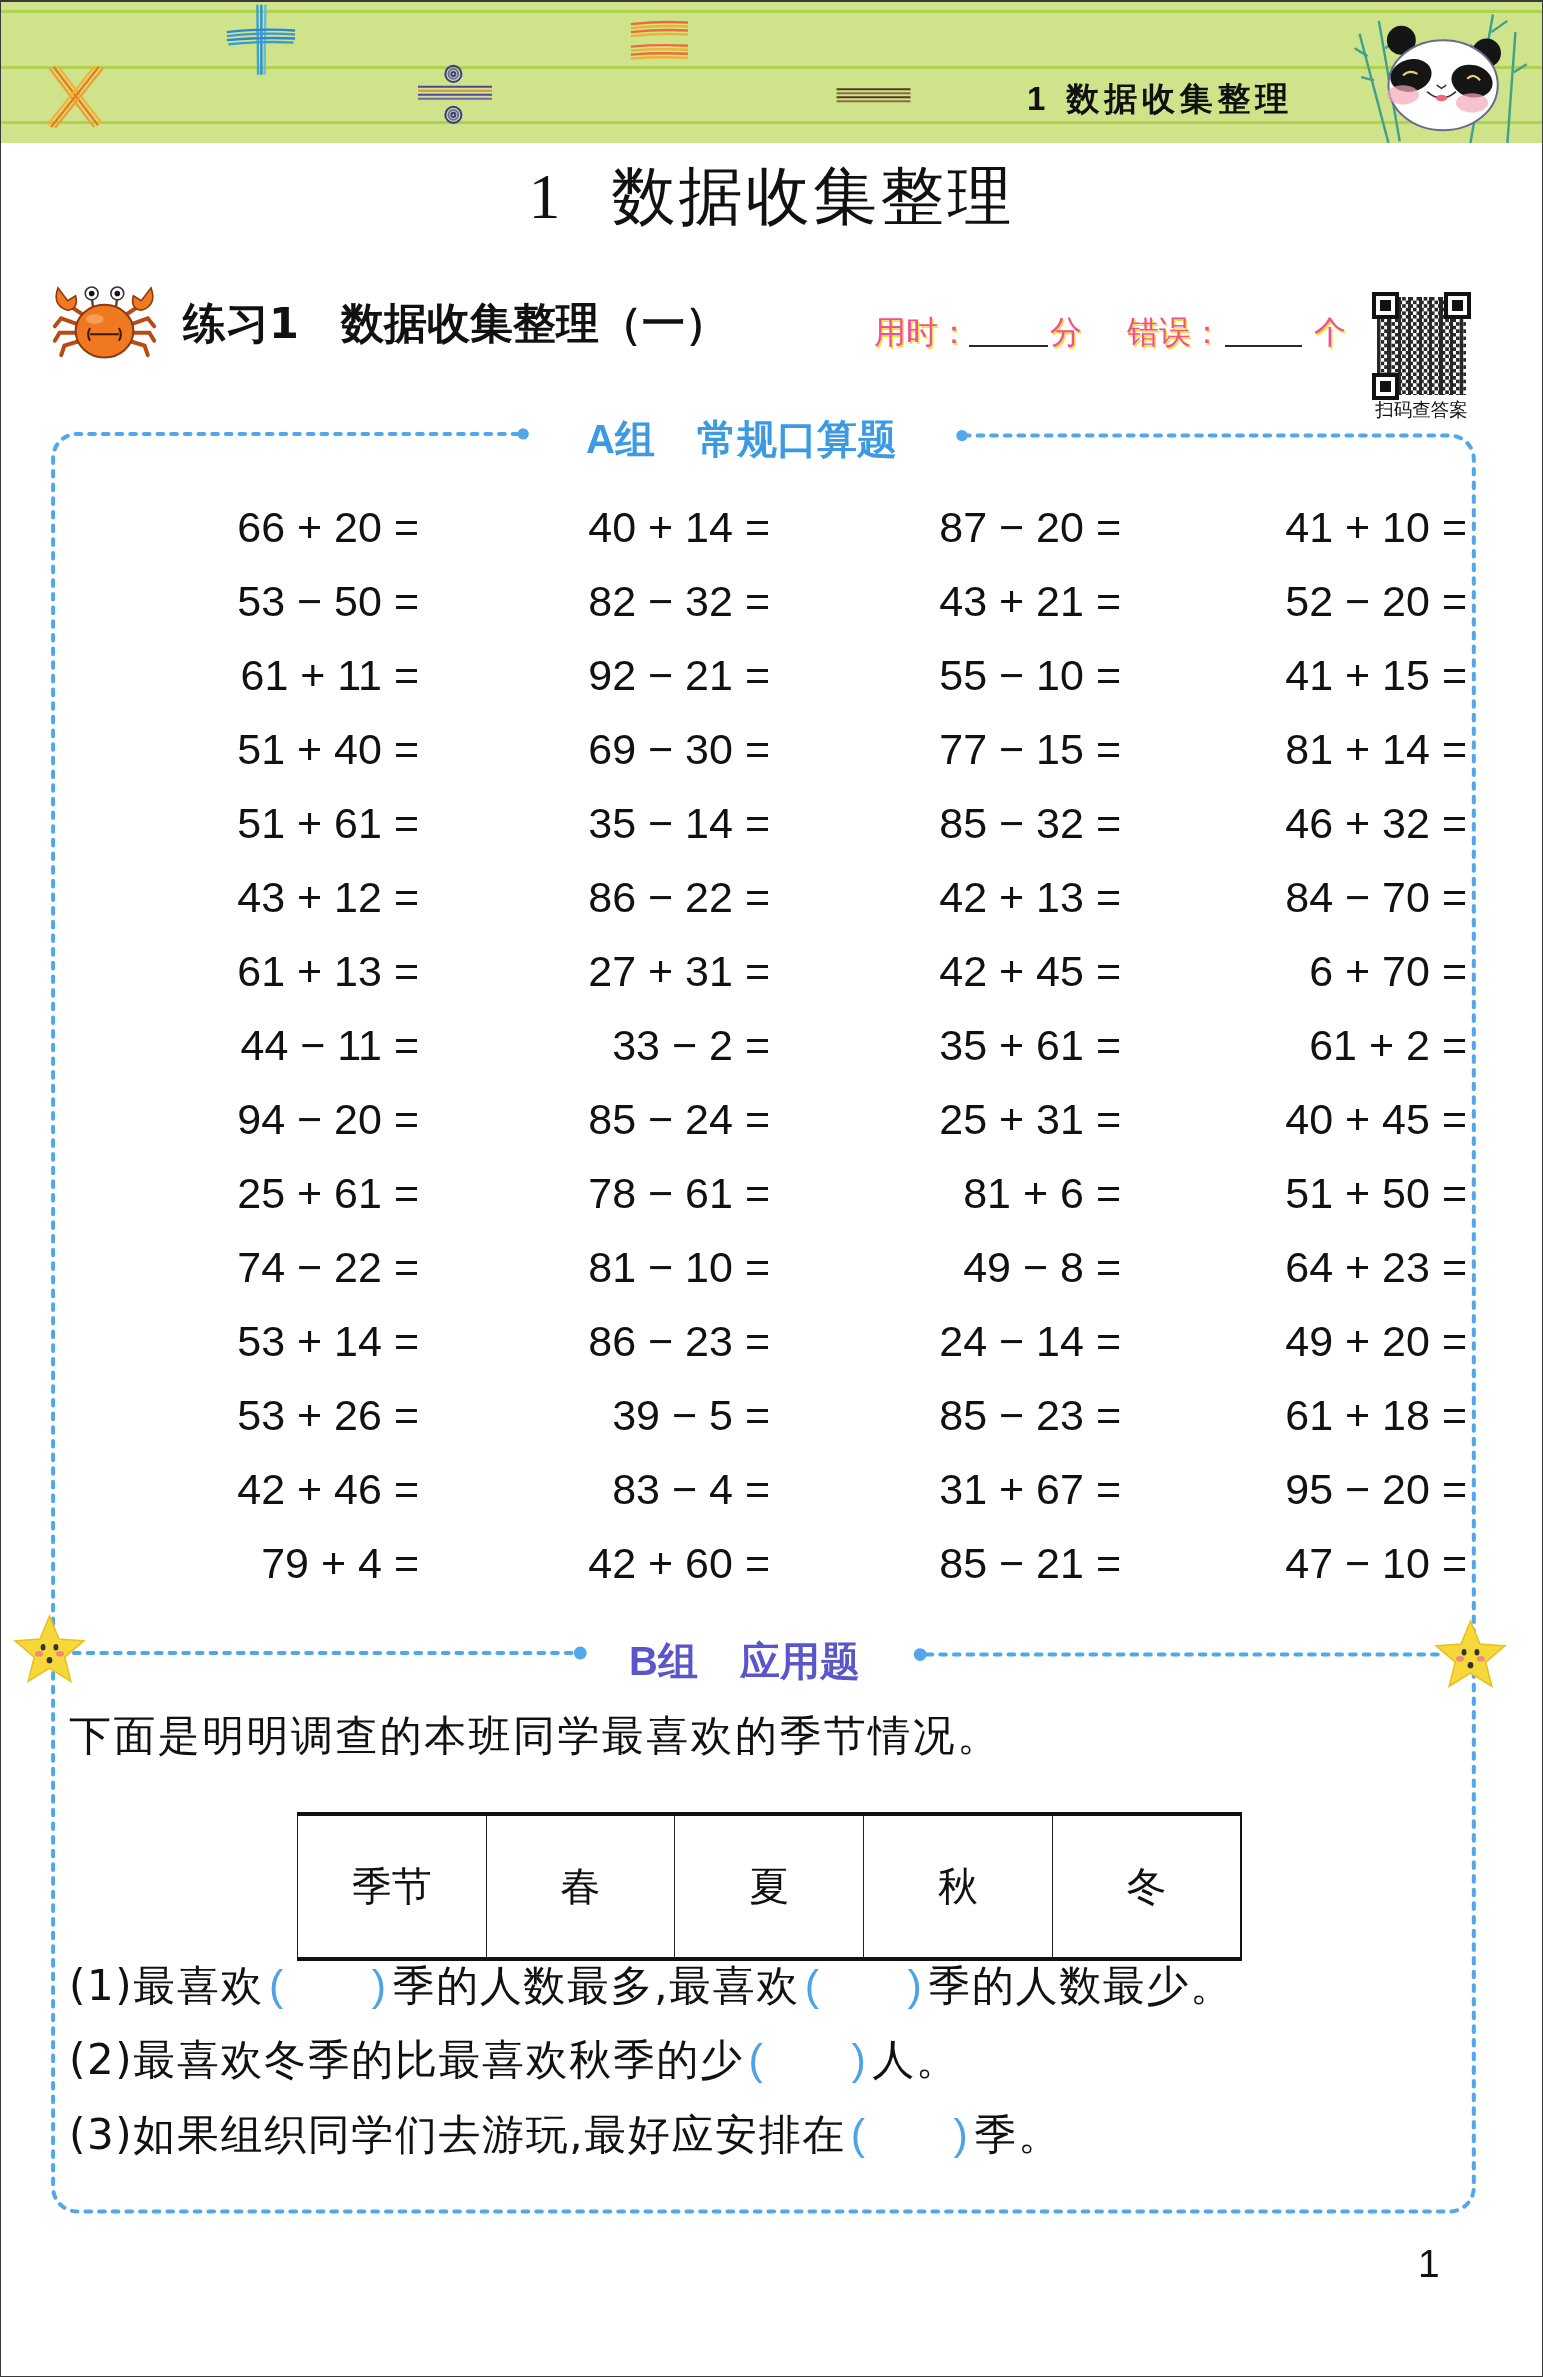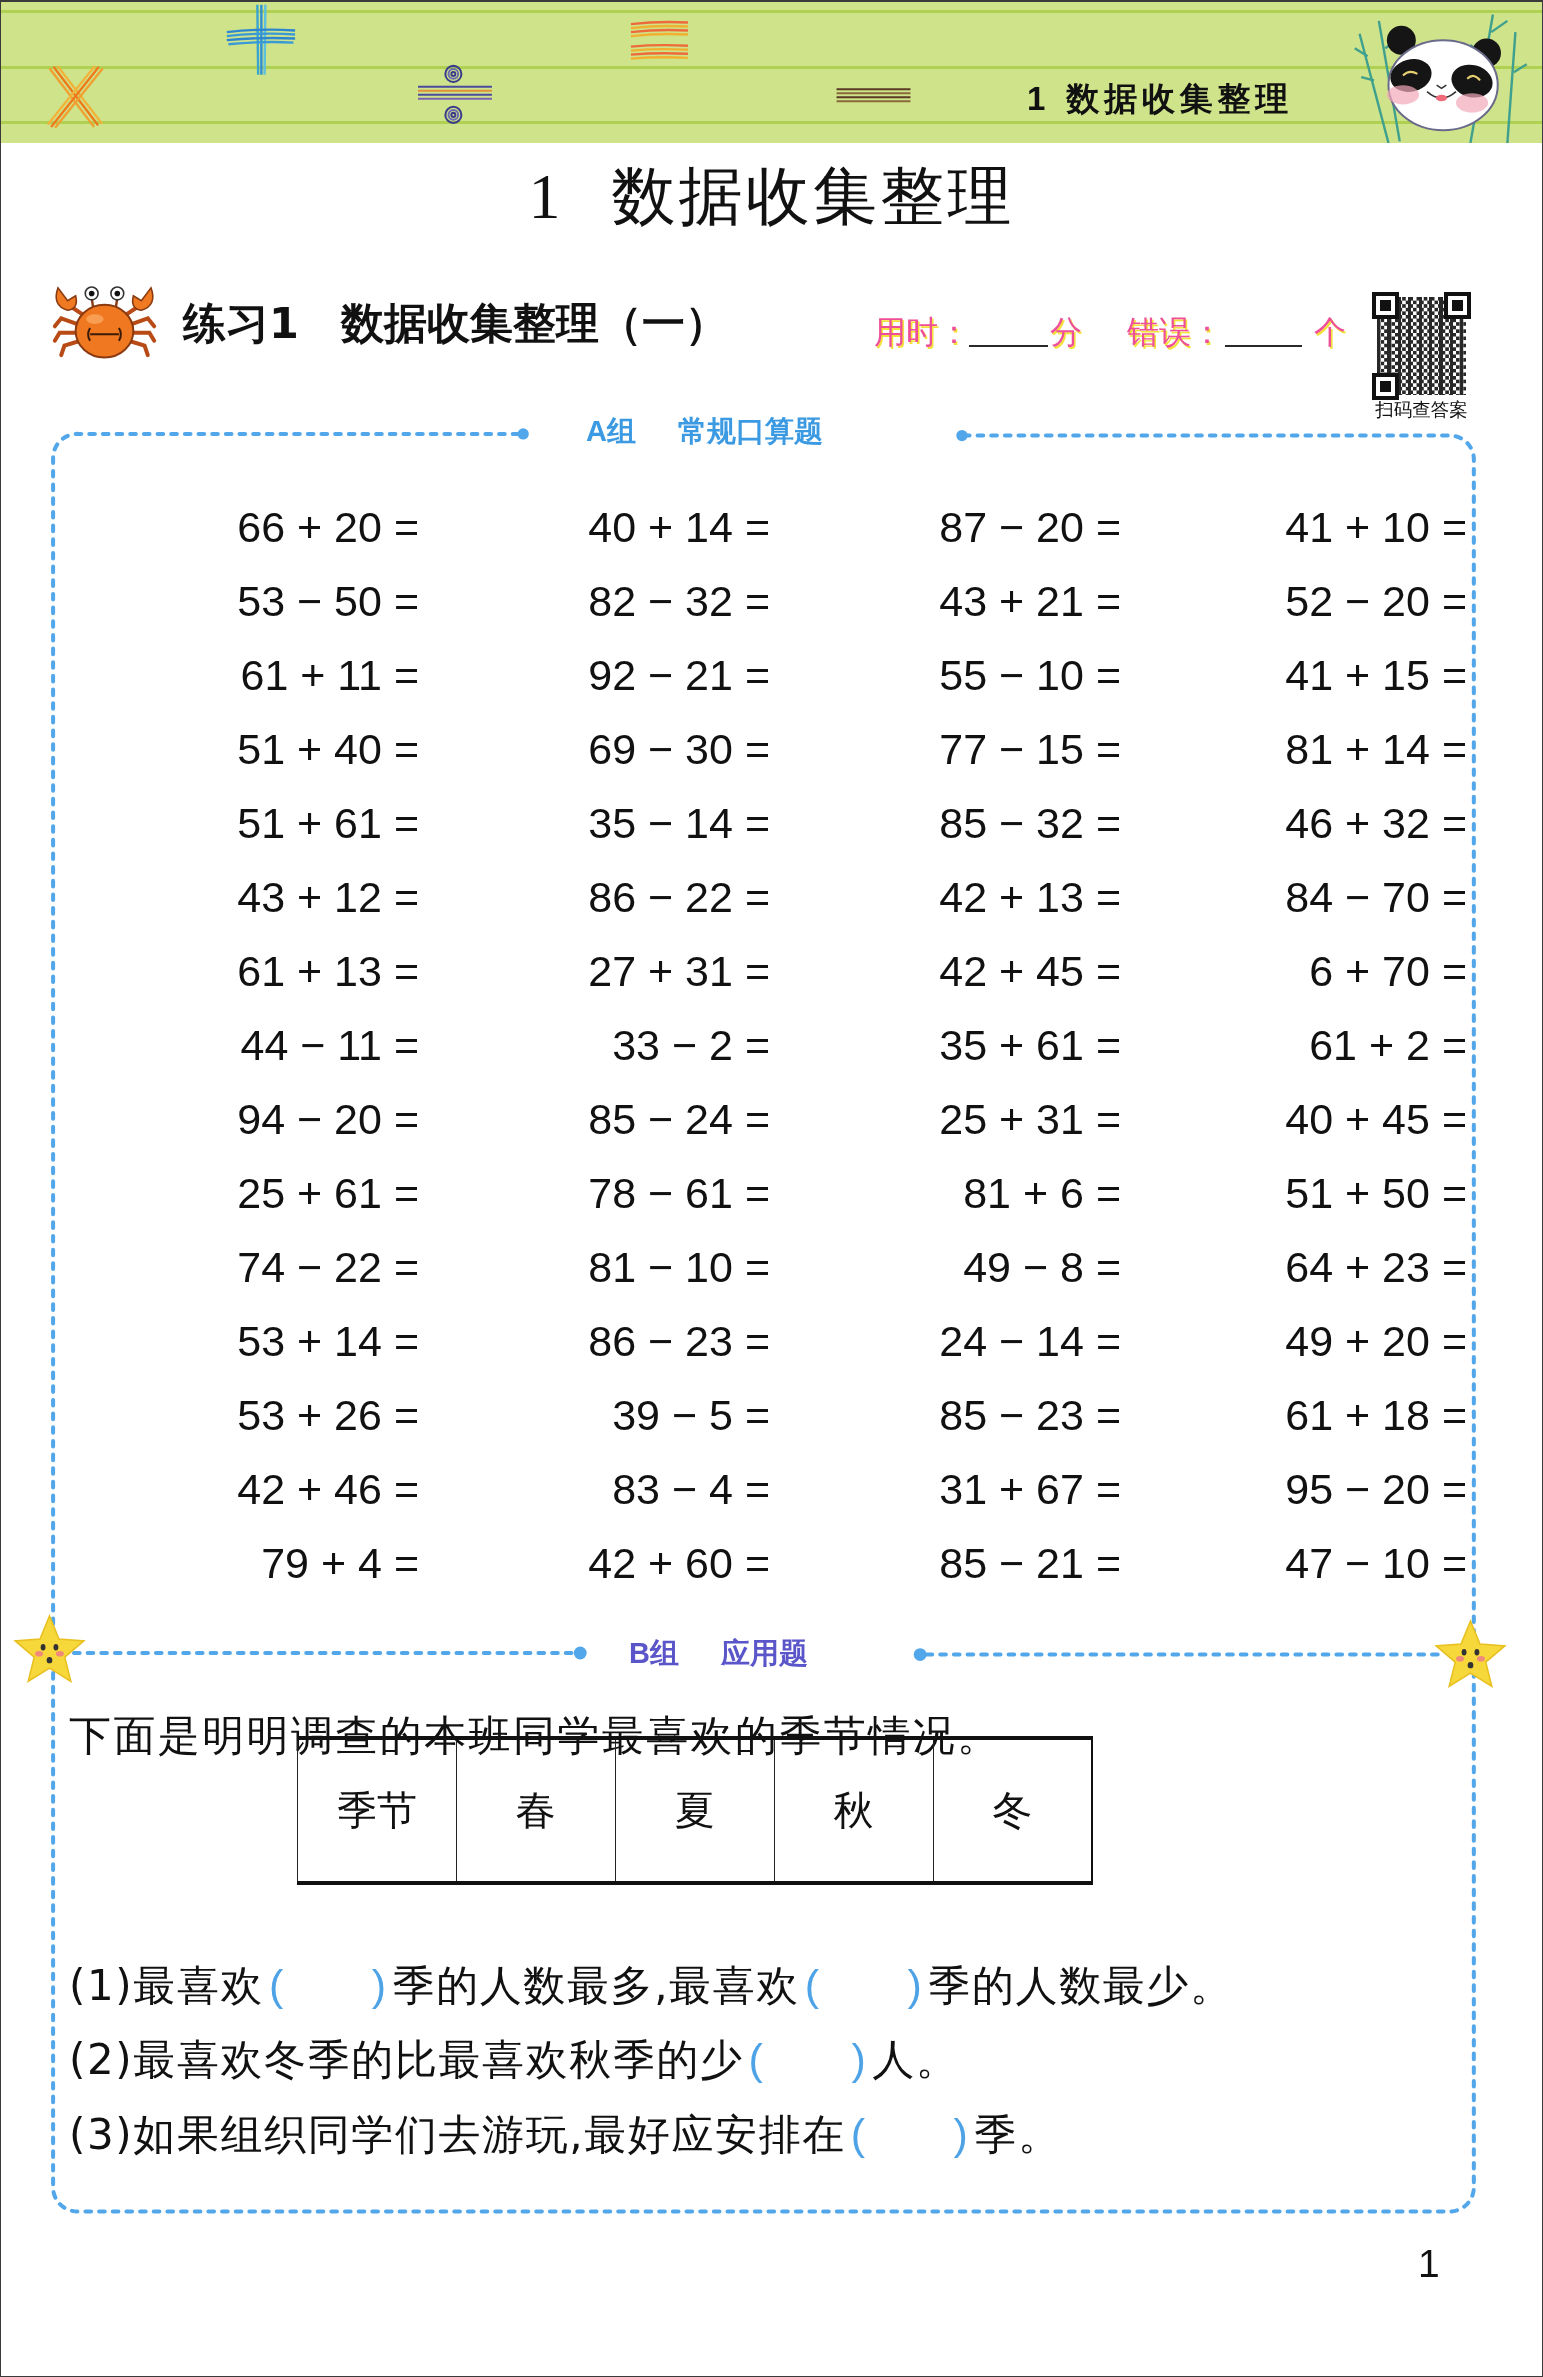--- a/index.html
+++ b/index.html
@@ -45,33 +45,33 @@
   .qr-noise{position:absolute;left:4.8px;top:4.8px;width:89px;height:98px;
     background:
       repeating-conic-gradient(#111 0 25%, transparent 0 50%) 0 0/7.2px 7.2px,
       repeating-linear-gradient(90deg,#111 0 3.2px,transparent 3.2px 10.4px);
     opacity:.9;}
   .finder{position:absolute;width:19.3px;height:19.3px;border:4px solid #111;background:#fff;}
   .finder::after{content:"";position:absolute;left:4px;top:4px;width:11.3px;height:11.3px;background:#111;}
   .qr-caption{left:1365px;top:399px;width:113px;text-align:center;font-size:18.5px;line-height:22.5px;}
 
   
-  .section-label{font-size:29px;font-weight:bold;line-height:48px;display:flex;white-space:nowrap;}
+  .section-label{font-size:40px;font-weight:bold;line-height:48px;display:flex;white-space:nowrap;margin-top:8px;}
   .section-a-label{left:586px;top:407px;color:var(--section_a_label);}
   .section-b-label{left:629px;top:1629px;color:var(--section_b_label);}
   .section-label .grp{margin-right:42px;font-family:"Liberation Sans","DejaVu Sans",sans-serif;}
 
   
   .math-grid{left:69px;top:490px;width:1399px;display:grid;
     grid-template-columns:350px 351px 351px 346px;grid-auto-rows:74px;text-align:right;}
   .problem{font-family:"Liberation Sans",sans-serif;font-size:43px;line-height:74px;white-space:pre;}
 
   
   .intro{left:69px;top:1712px;font-size:42px;line-height:48px;letter-spacing:2.4px;white-space:nowrap;}
-  .season-table{position:absolute;left:297px;top:1736px;width:796px;height:149px;border-collapse:collapse;table-layout:fixed;
+  .season-table{position:absolute;left:297px;top:1812px;width:945px;height:149px;border-collapse:collapse;table-layout:fixed;
     border-top:4px solid #111;border-bottom:4px solid #111;border-left:1.6px solid #111;border-right:2.4px solid #111;}
   .season-table th,.season-table td{border:1.6px solid #222;text-align:center;font-size:40px;font-weight:normal;padding:0;height:72px;
     font-family:"Liberation Sans","DejaVu Sans",sans-serif;}
   .season-table tr.hdr th{border-bottom:3.2px solid #111;}
   .question{left:69px;font-size:42px;line-height:51px;letter-spacing:1.6px;display:flex;align-items:center;white-space:nowrap;}
   .q1{top:1960px;} .q2{top:2034px;align-items:flex-end;} .q3{top:2109px;}
   .blank{display:flex;align-items:center;margin:0 4.8px;}
   .paren{color:var(--blank_paren);font-family:"Liberation Sans",sans-serif;font-size:43px;}
   .gap{display:inline-block;width:87px;}
   .page-number{left:1418px;top:2241px;font-family:"Liberation Sans",sans-serif;font-size:39px;line-height:45px;}

